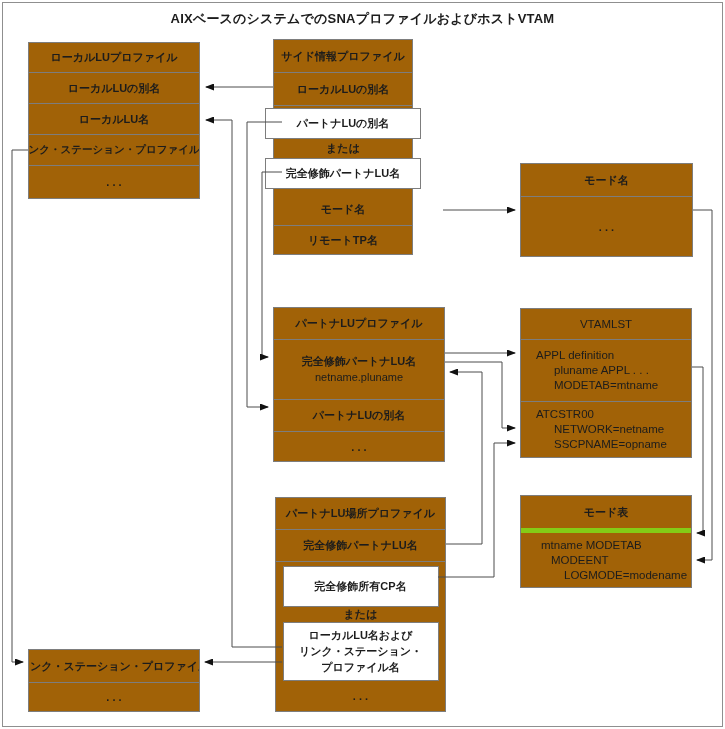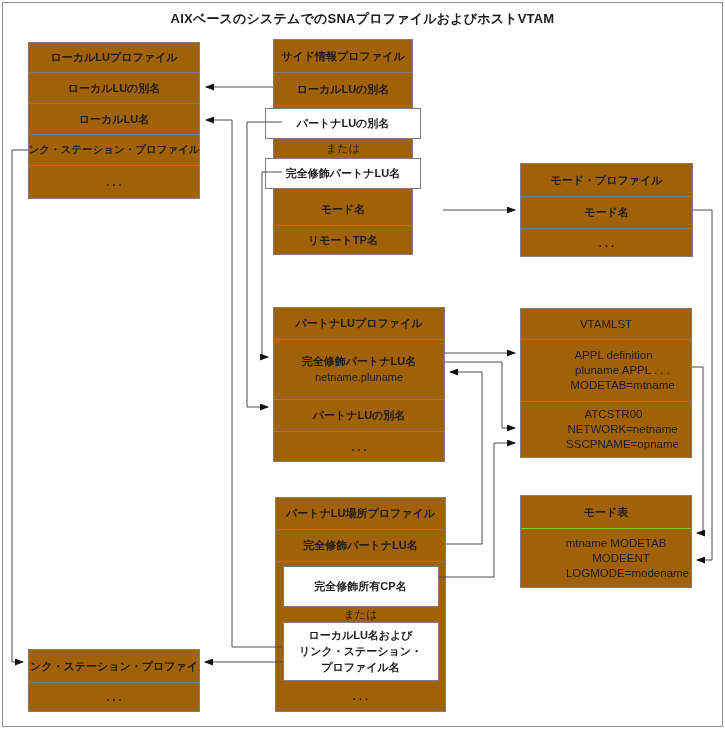--- a/index.html
+++ b/index.html
@@ -27,23 +27,23 @@
   .brow.col{flex-direction:column;justify-content:center;}
   .compound{
     box-sizing:border-box;border-top:1px solid #7d7d7d;display:flex;flex-direction:column;
     align-items:center;
   }
   .ibox{
     box-sizing:border-box;border:1px solid #7d7d7d;width:156px;
     display:flex;flex-direction:column;align-items:center;justify-content:center;
     font-size:11px;font-weight:bold;text-align:center;background:#fff;
   }
-  .orlbl{font-size:11px;font-weight:normal;display:flex;align-items:center;justify-content:center;}
+  .orlbl{font-size:11px;font-weight:bold;display:flex;align-items:center;justify-content:center;}
   .code{
-    display:flex;flex-direction:column;justify-content:center;align-items:center;
+    display:flex;flex-direction:column;justify-content:center;align-items:flex-start;
     font-size:11.5px;font-weight:normal;line-height:15px;text-align:left;
     box-sizing:border-box;width:100%;
   }
   .code .ln{white-space:pre;}
   .mono-ind1{padding-left:18px;}
   .sub{font-size:11px;font-weight:normal;line-height:16px;}
   svg.wires{position:absolute;left:0;top:0;pointer-events:none;}
 </style>
 </head>
 <body>
@@ -67,21 +67,20 @@
     <div class="compound" style="height:88px">
       <div class="ibox" style="height:31px;margin-top:2px">パートナLUの別名</div>
       <div class="orlbl" style="height:19px">または</div>
       <div class="ibox" style="height:31px">完全修飾パートナLU名</div>
     </div>
     <div class="brow" style="height:32px">モード名</div>
     <div class="brow grow">リモートTP名</div>
   </div>
 
   <div class="box" style="left:520px;top:163px;width:173px;height:94px">
-    <div class="brow" style="height:32px">モード・プロファイル</div>
     <div class="brow" style="height:32px">モード名</div>
     <div class="brow grow">. . .</div>
   </div>
 
   <div class="box" style="left:273px;top:307px;width:172px;height:155px">
     <div class="brow" style="height:31px">パートナLUプロファイル</div>
     <div class="brow col" style="height:60px">
       <div>完全修飾パートナLU名</div>
       <div class="sub">netname.pluname</div>
     </div>
@@ -113,21 +112,21 @@
         <div>ローカルLU名および</div>
         <div>リンク・ステーション・</div>
         <div>プロファイル名</div>
       </div>
     </div>
     <div class="brow grow">. . .</div>
   </div>
 
   <div class="box" style="left:520px;top:495px;width:172px;height:93px">
     <div class="brow" style="height:32px">モード表</div>
-    <div class="code" style="flex:1;padding-left:20px;border-top:1px solid #84cc16">
+    <div class="code" style="flex:1;padding-left:20px;border-top:5px solid #84cc16">
       <div class="ln">mtname MODETAB</div>
       <div class="ln" style="padding-left:10px">MODEENT</div>
       <div class="ln" style="padding-left:23px">LOGMODE=modename</div>
     </div>
   </div>
 
   <div class="box" style="left:28px;top:649px;width:172px;height:63px">
     <div class="brow" style="height:32px">リンク・ステーション・プロファイル</div>
     <div class="brow grow">. . .</div>
   </div>

